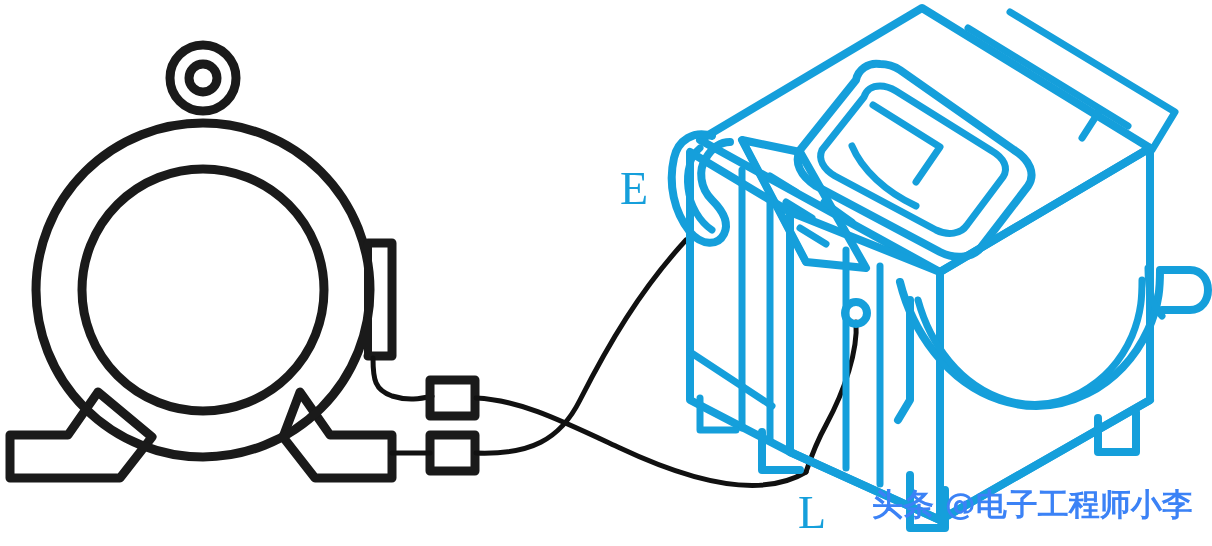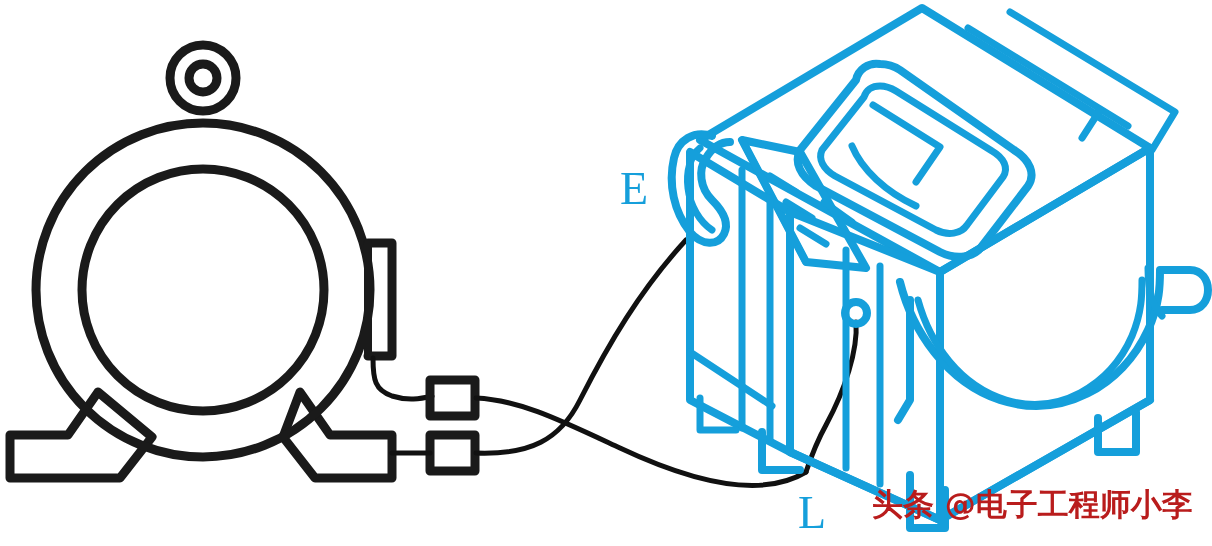--- a/index.html
+++ b/index.html
@@ -33,21 +33,21 @@
     fill:#159FDB;
     font-size:46px;
     font-weight:400;
   }
   .watermark{
     position:absolute;
     left:872px;top:489px;
     font-family:"DejaVu Sans","Liberation Sans",sans-serif;
     font-size:31px;
     font-weight:700;
-    color:#b91c1c;
+    color:#3b82f6;
     letter-spacing:0px;
     white-space:nowrap;
     line-height:1;
     z-index:40;
   }
 </style>
 </head>
 <body>
 
 <div id="stage">

